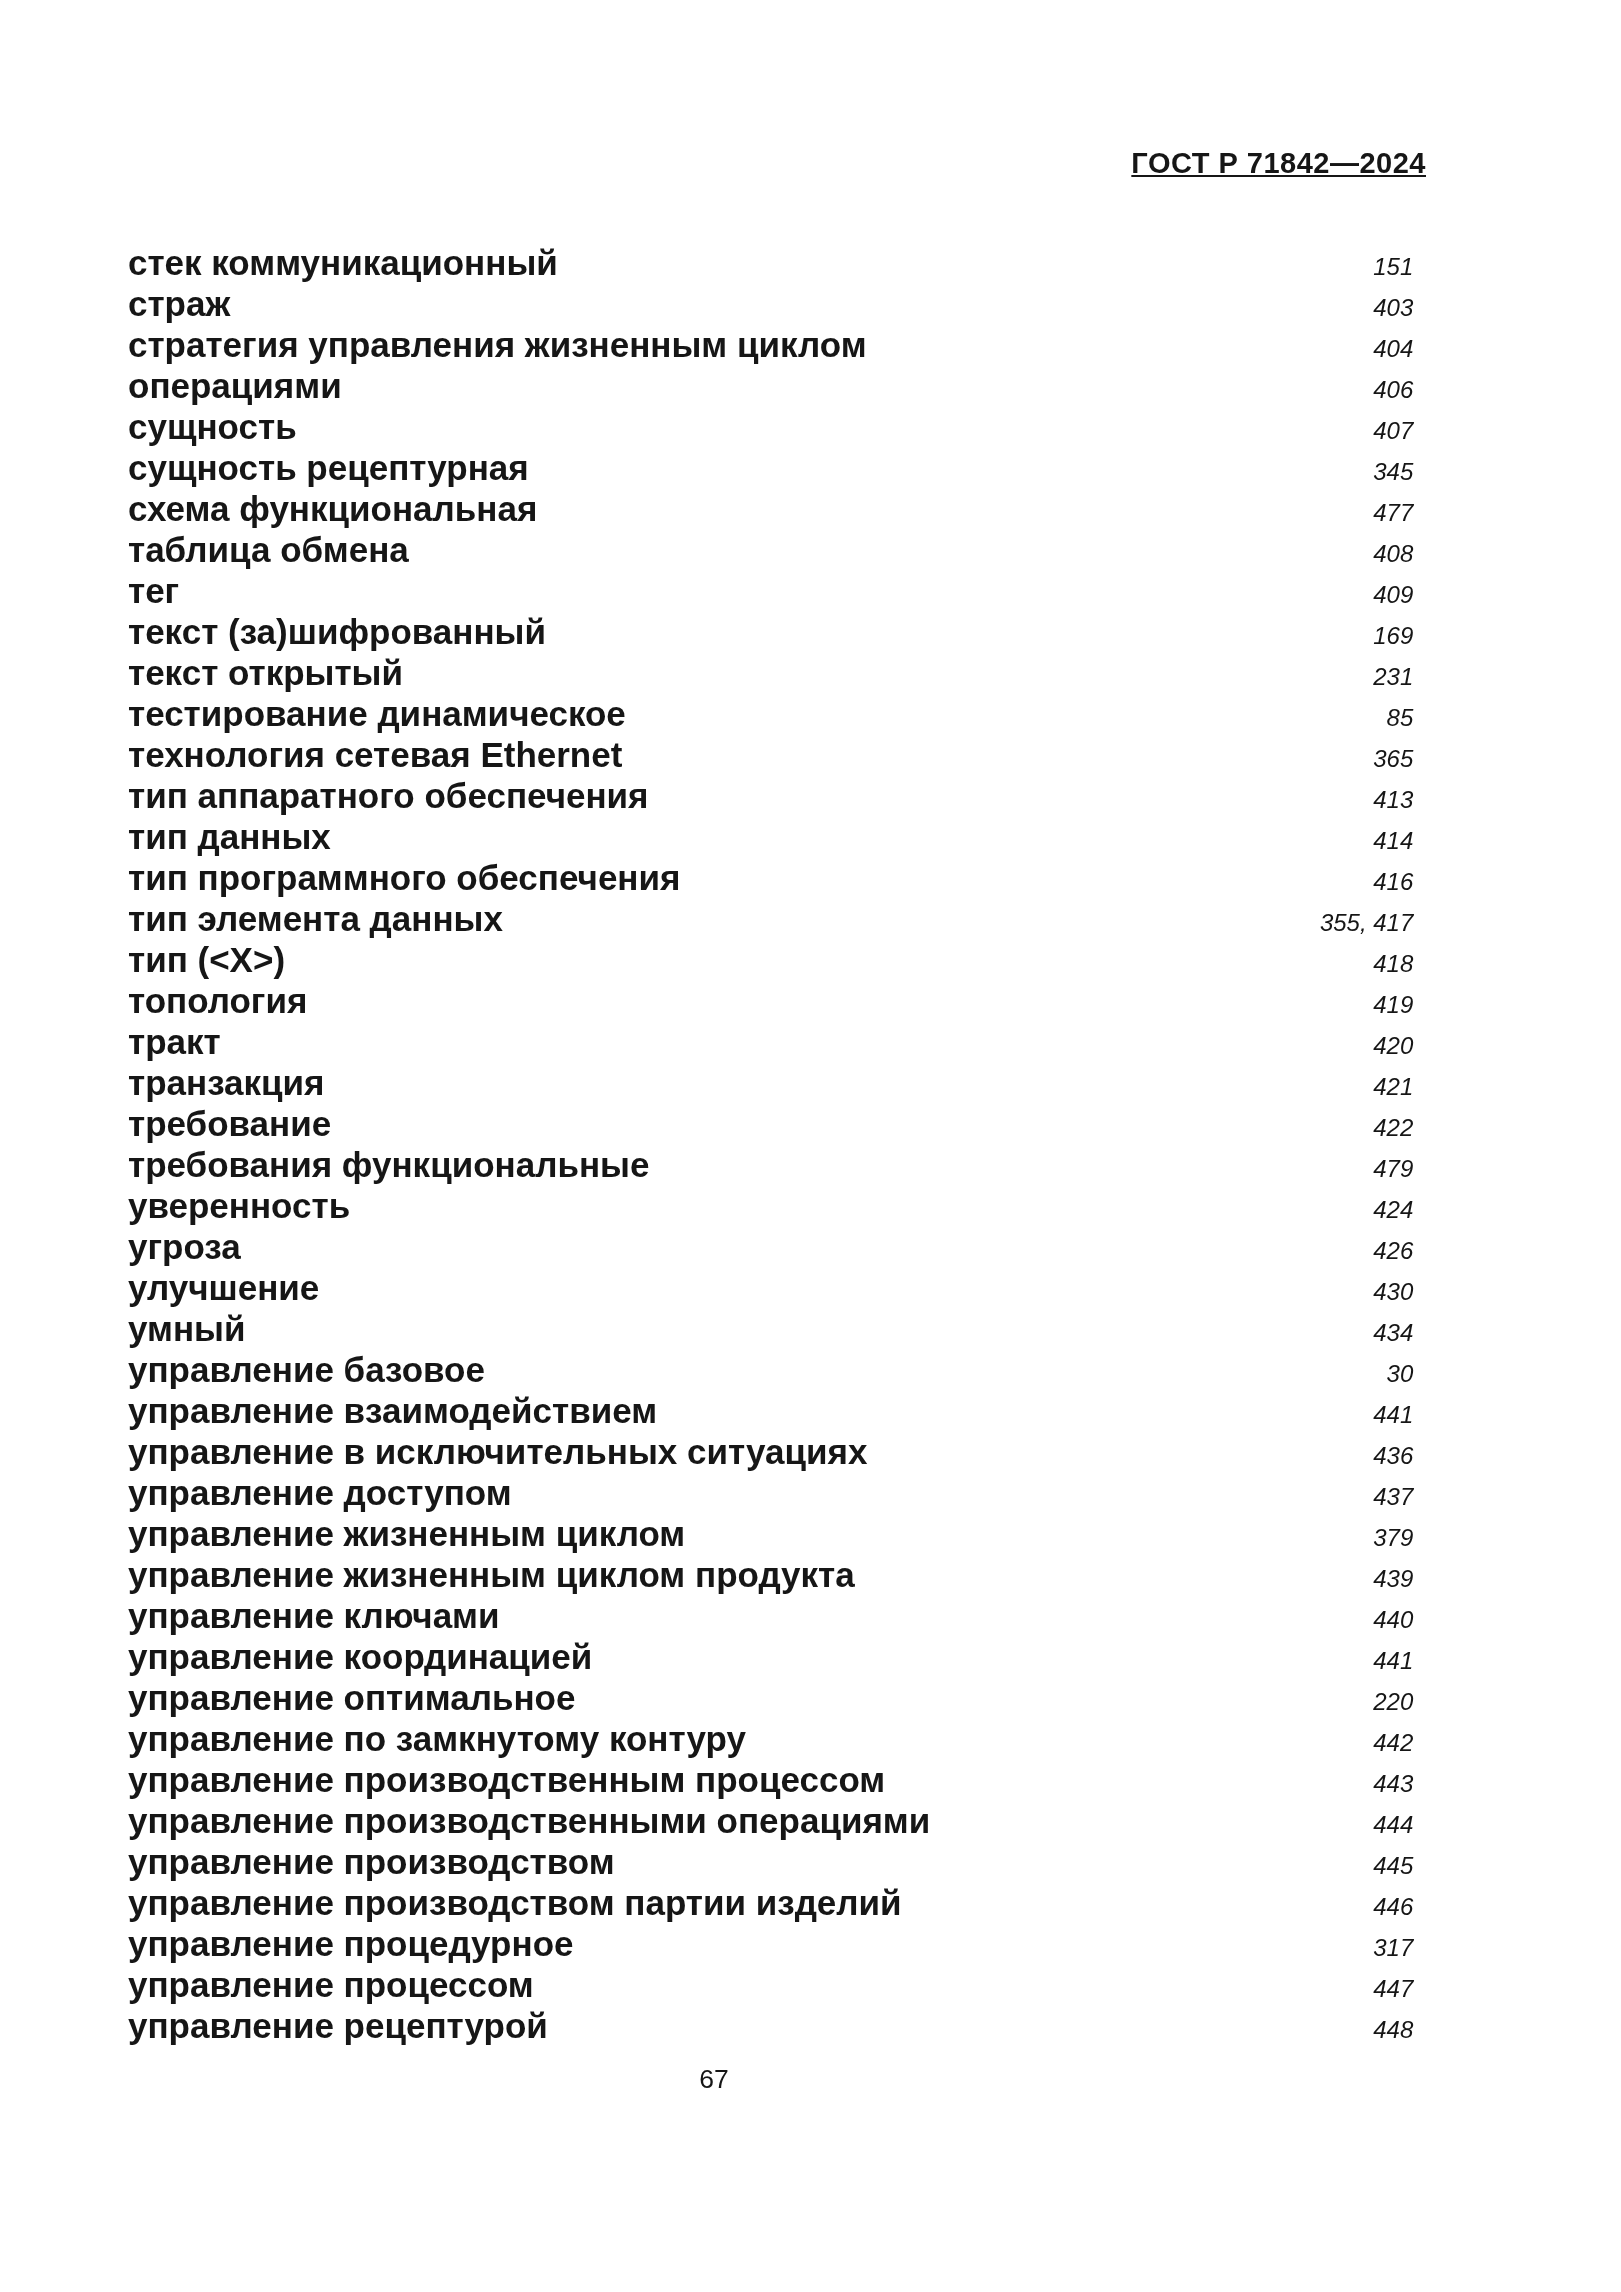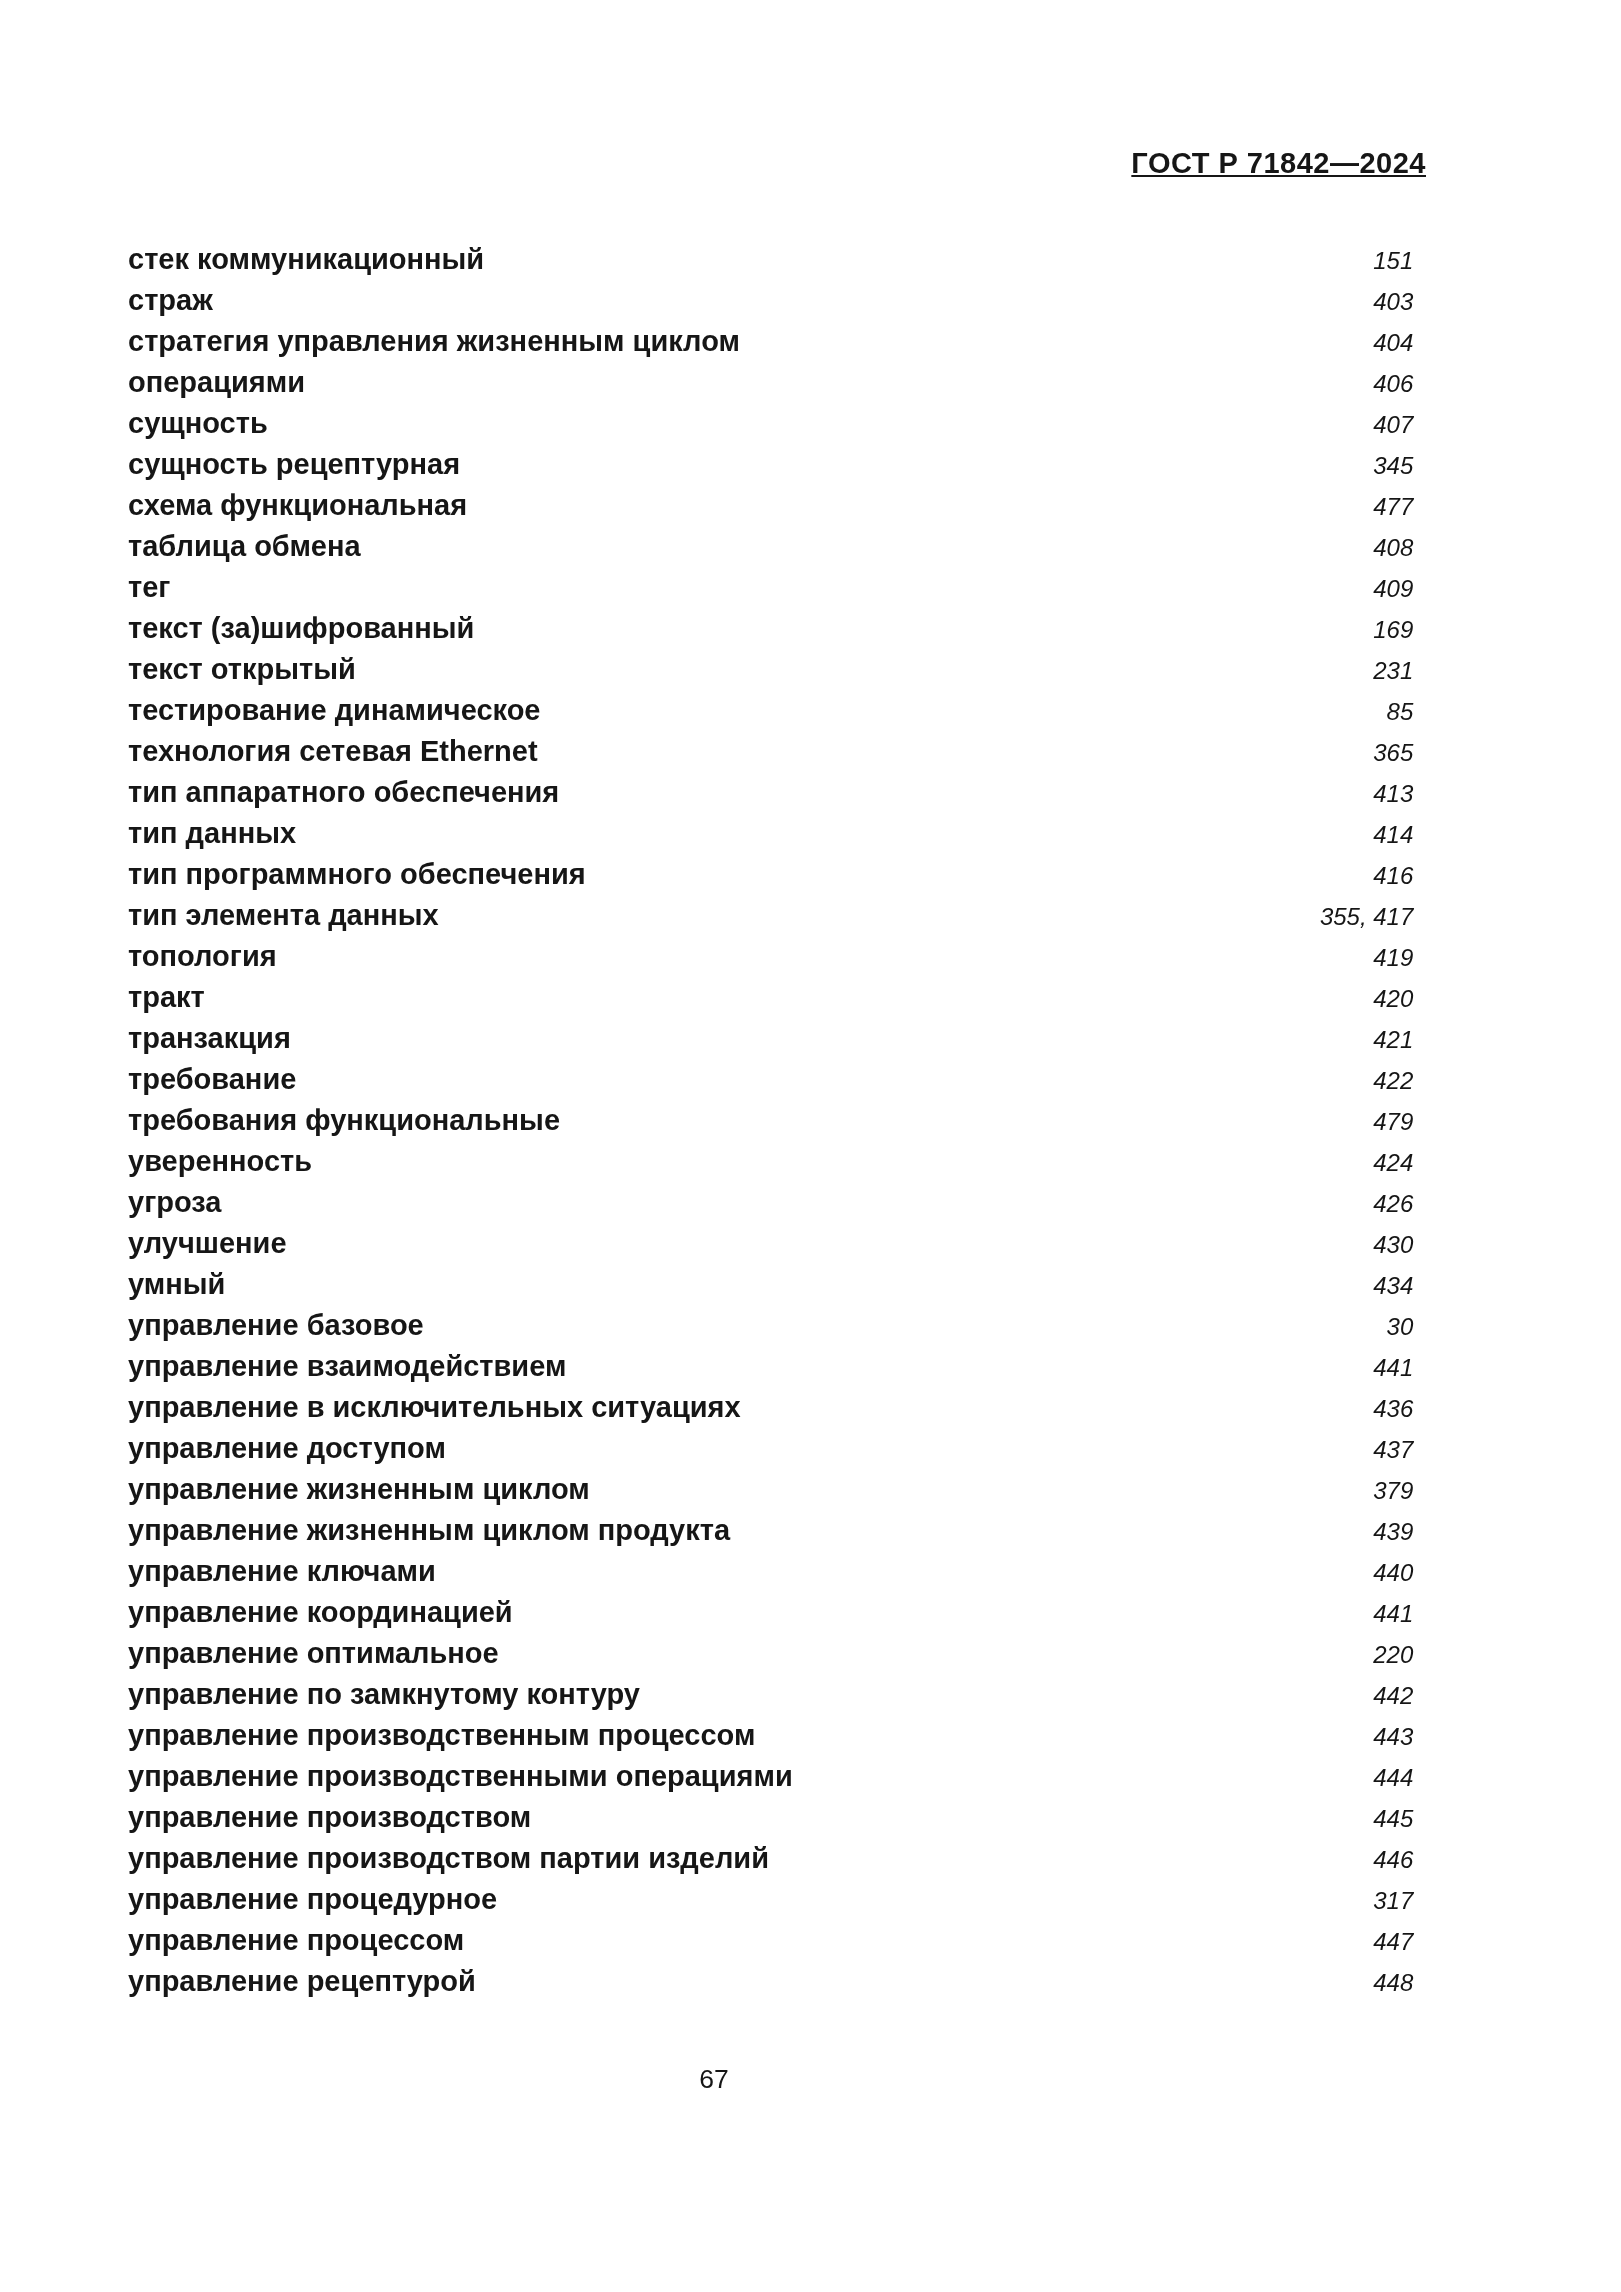--- a/index.html
+++ b/index.html
@@ -32,21 +32,21 @@
     left: 128px;
     right: 195px;
   }
   .index-row {
     display: flex;
     justify-content: space-between;
     align-items: baseline;
     height: 41px;
   }
   .index-term {
-    font-size: 29px;
+    font-size: 35px;
     font-weight: bold;
     white-space: pre;
   }
   .index-pages {
     font-size: 24px;
     font-style: italic;
     font-weight: normal;
     padding-right: 12.7px;
     white-space: pre;
   }
@@ -143,20 +143,24 @@
   <div class="index-row">
     <span class="index-term">тип программного обеспечения</span>
     <span class="index-pages">416</span>
   </div>
 
   <div class="index-row">
     <span class="index-term">тип элемента данных</span>
     <span class="index-pages">355, 417</span>
   </div>
 
+  <div class="index-row">
+    <span class="index-term">тип (&lt;X&gt;)</span>
+    <span class="index-pages">418</span>
+  </div>
 
   <div class="index-row">
     <span class="index-term">топология</span>
     <span class="index-pages">419</span>
   </div>
 
   <div class="index-row">
     <span class="index-term">тракт</span>
     <span class="index-pages">420</span>
   </div>

